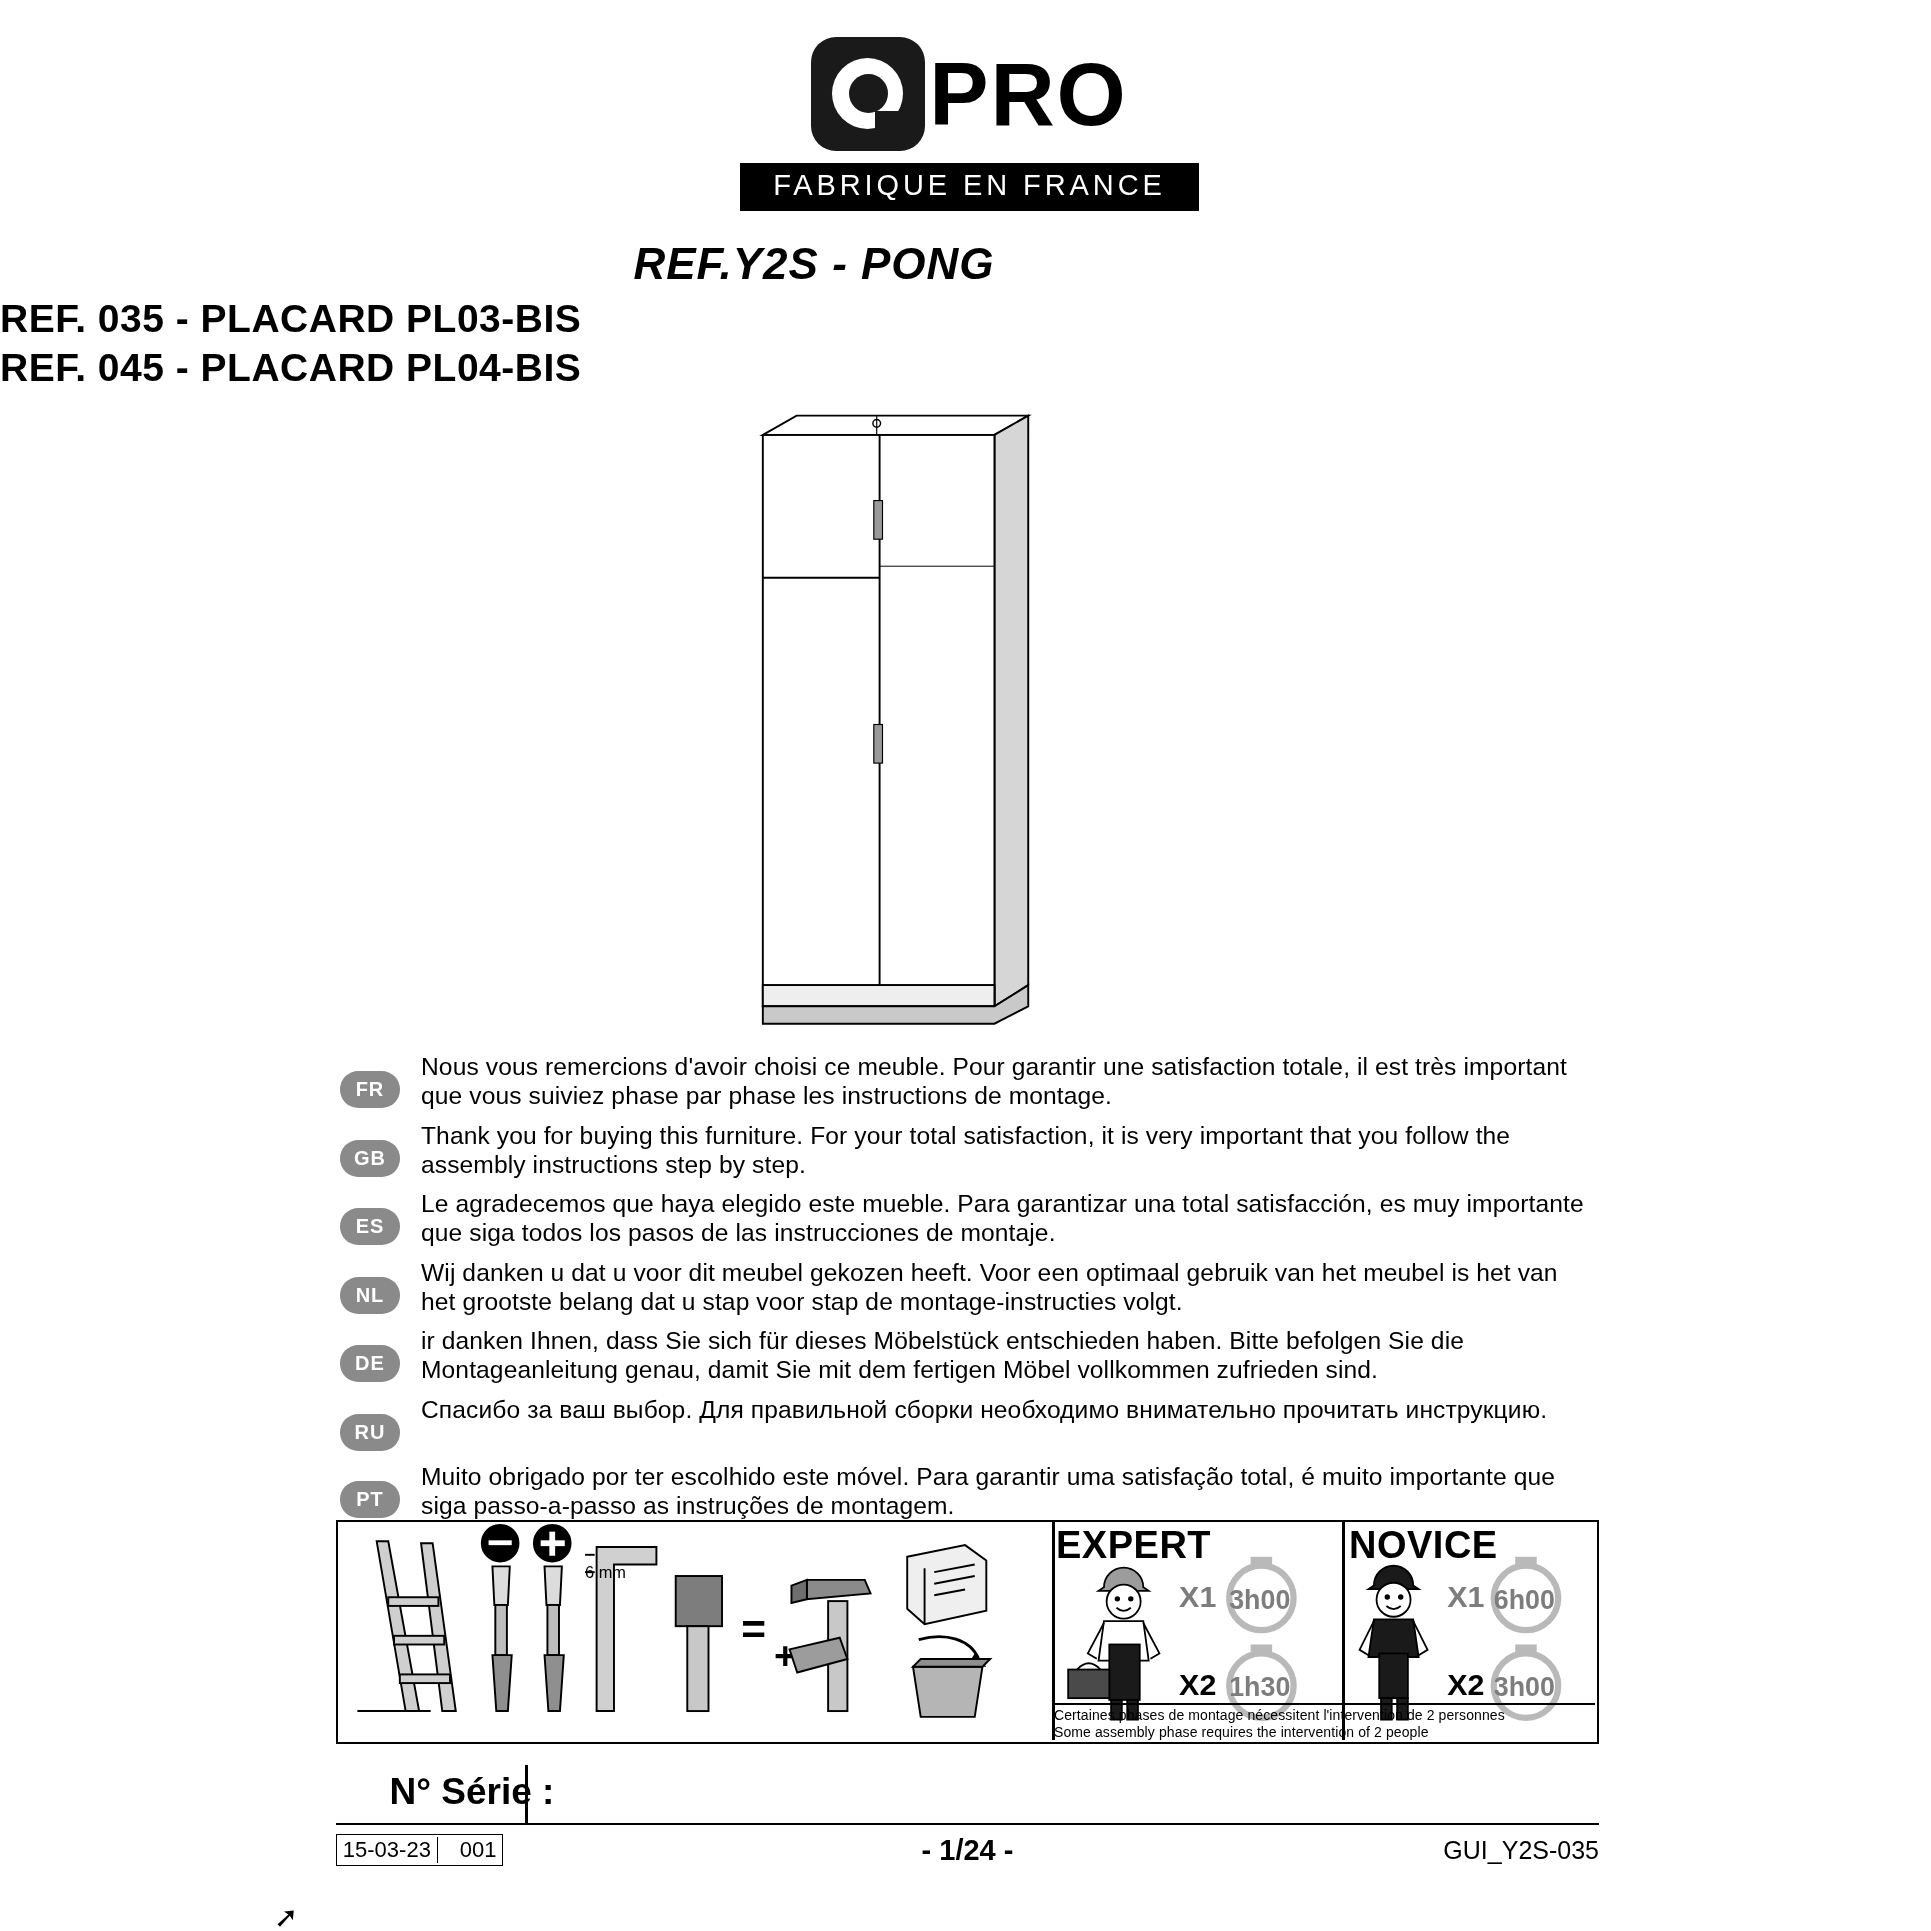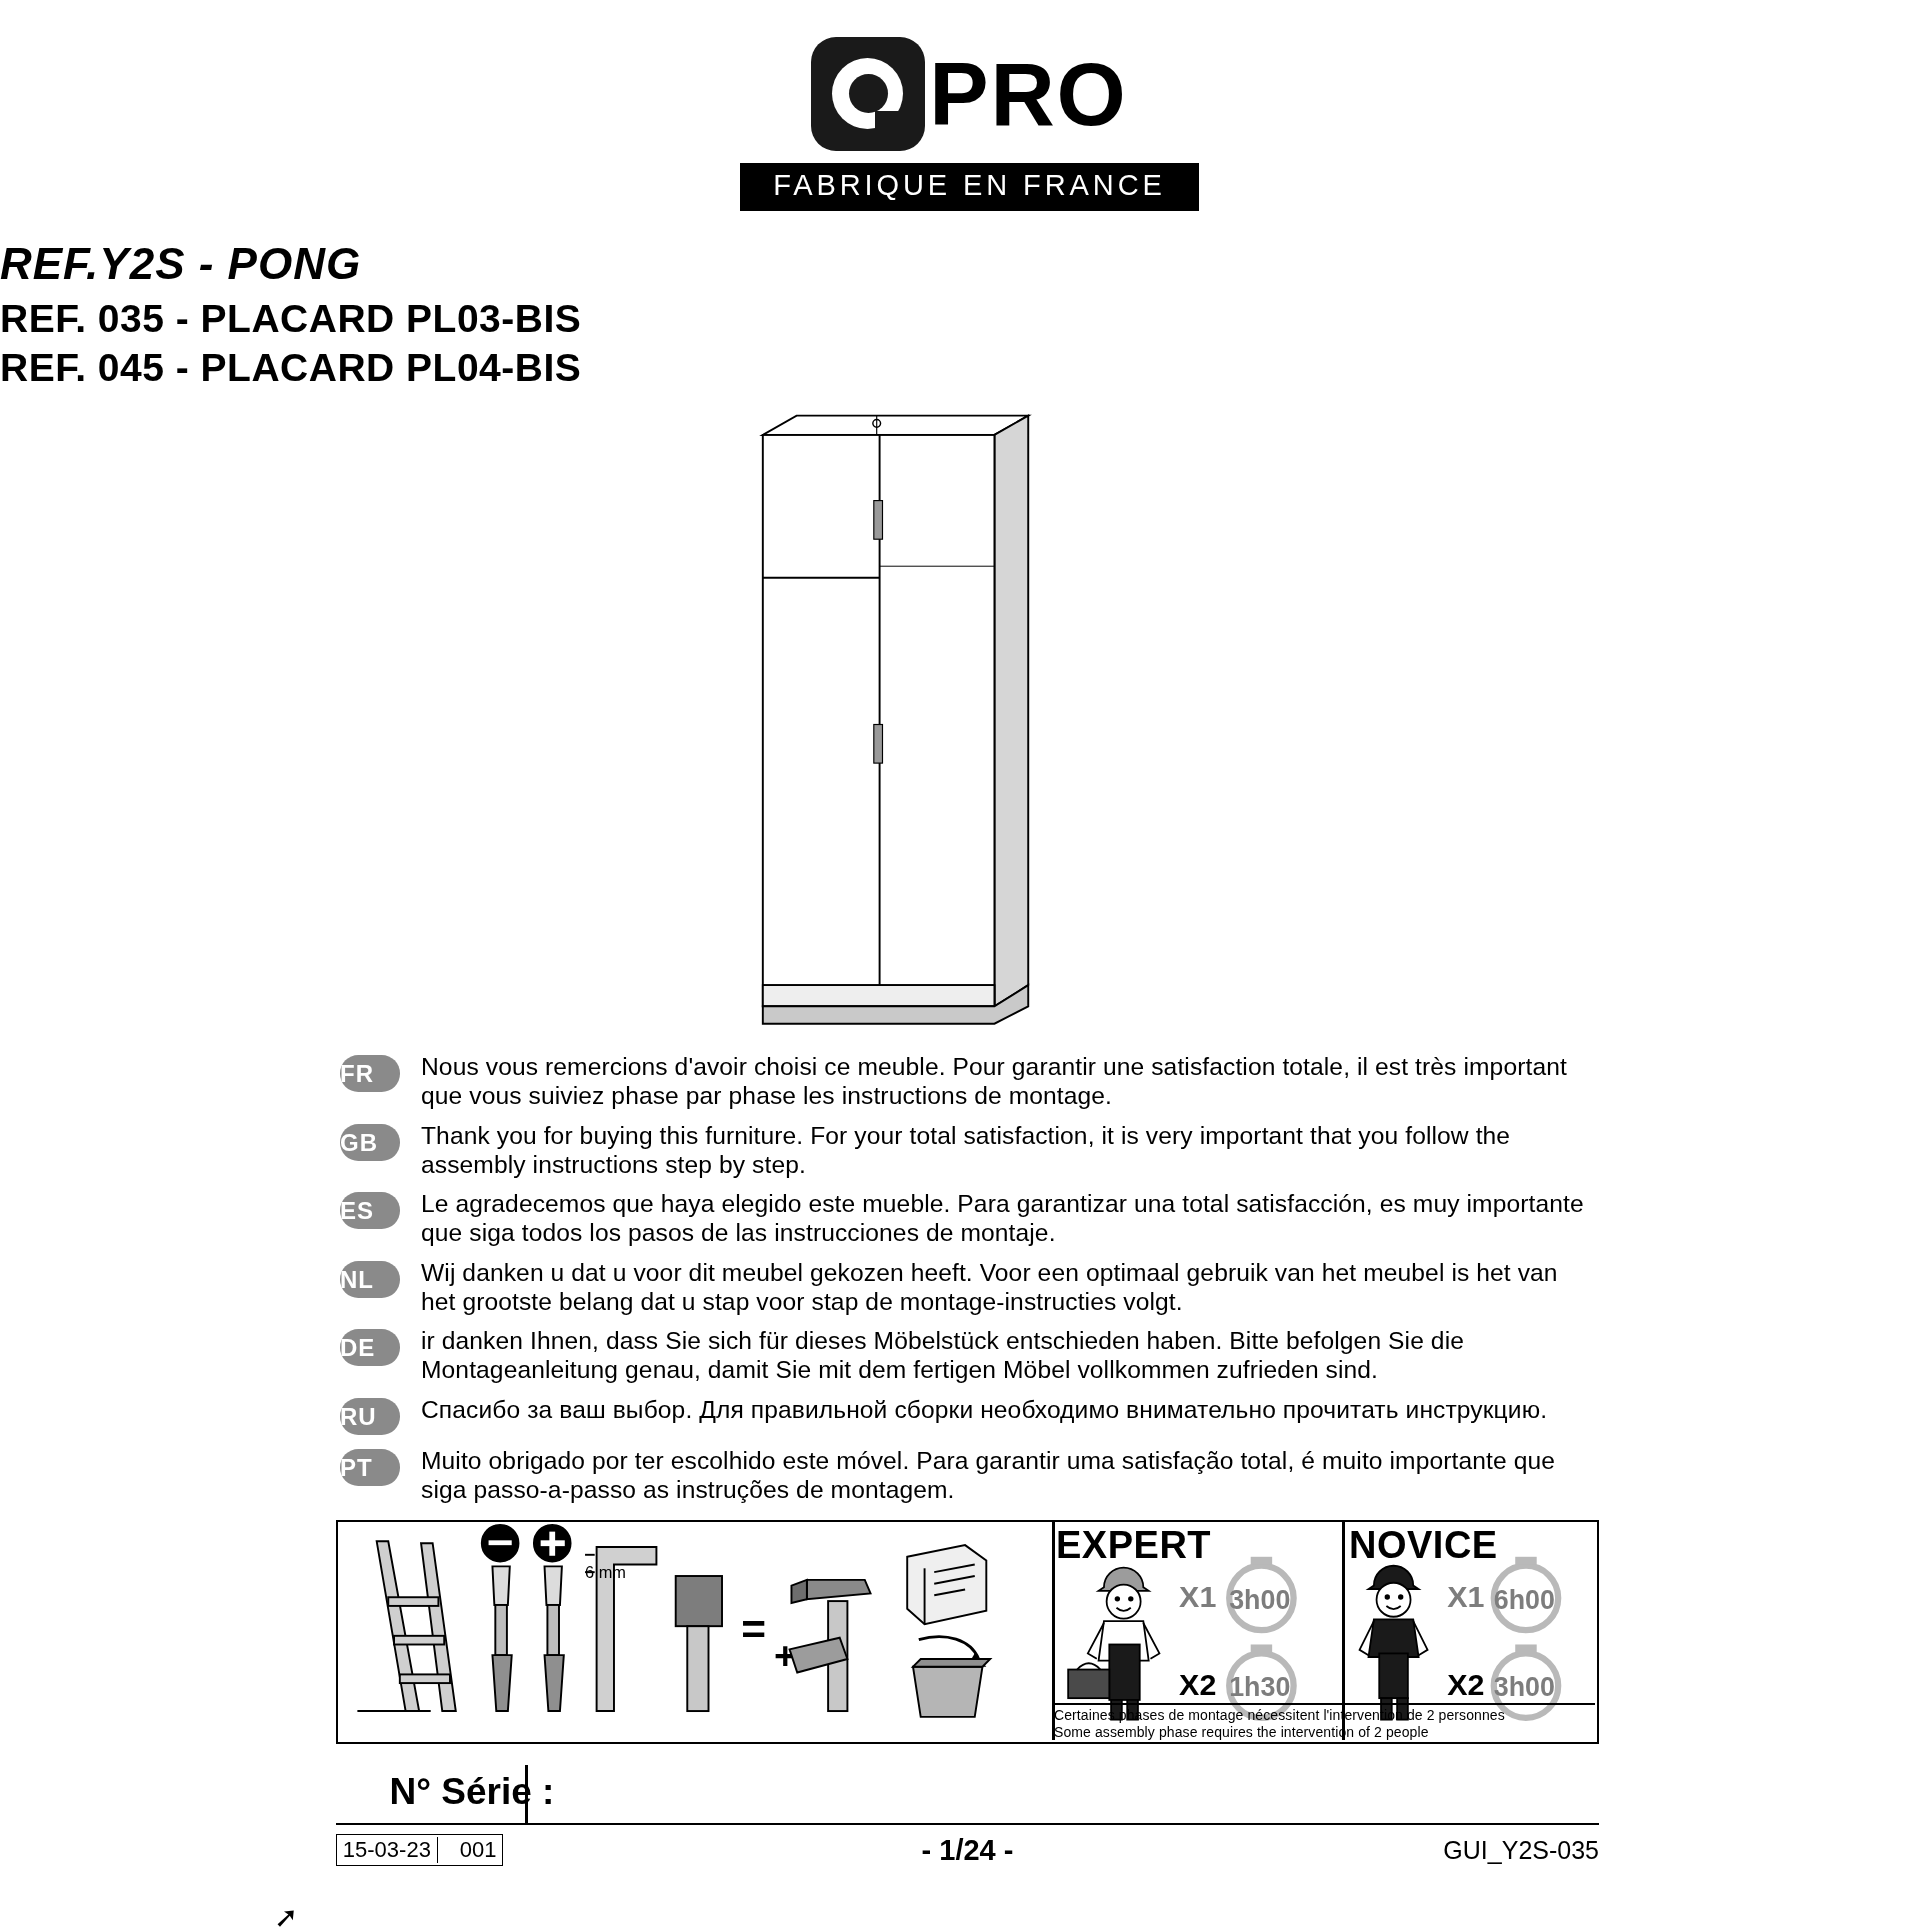--- a/index.html
+++ b/index.html
@@ -85,24 +85,26 @@
     font-weight: normal;
     text-align: center;
   }
 
   
   .title-main {
     position: absolute;
     top: 239px;
     left: 0;
     width: 1584px;
+    text-align: center;
     font-size: 44px;
     font-weight: bold;
     font-style: italic;
     letter-spacing: 1px;
+    padding-left: 22px;
   }
   .title-sub1, .title-sub2 {
     position: absolute;
     left: 0;
     width: 1931px;
     text-align: left;
     font-size: 39px;
     font-weight: bold;
     letter-spacing: 0.5px;
   }
@@ -130,26 +132,26 @@
     align-items: flex-start;
     margin-bottom: 10.6px;
   }
   .lang-badge {
     flex: 0 0 auto;
     width: 60px;
     height: 37px;
     border-radius: 18.3px;
     background: #8a8a8a;
     color: #ffffff;
-    font-size: 24px;
-    font-weight: bold;
-    text-align: left;
+    font-size: 20px;
+    font-weight: bold;
+    text-align: center;
     line-height: 37px;
     letter-spacing: 1px;
-    margin-top: 3px;
+    margin-top: 19px;
   }
   .lang-text {
     flex: 1 1 auto;
     margin-left: 21px;
     font-size: 24.6px;
     line-height: 29px;
     letter-spacing: 0.1px;
   }
 
   

